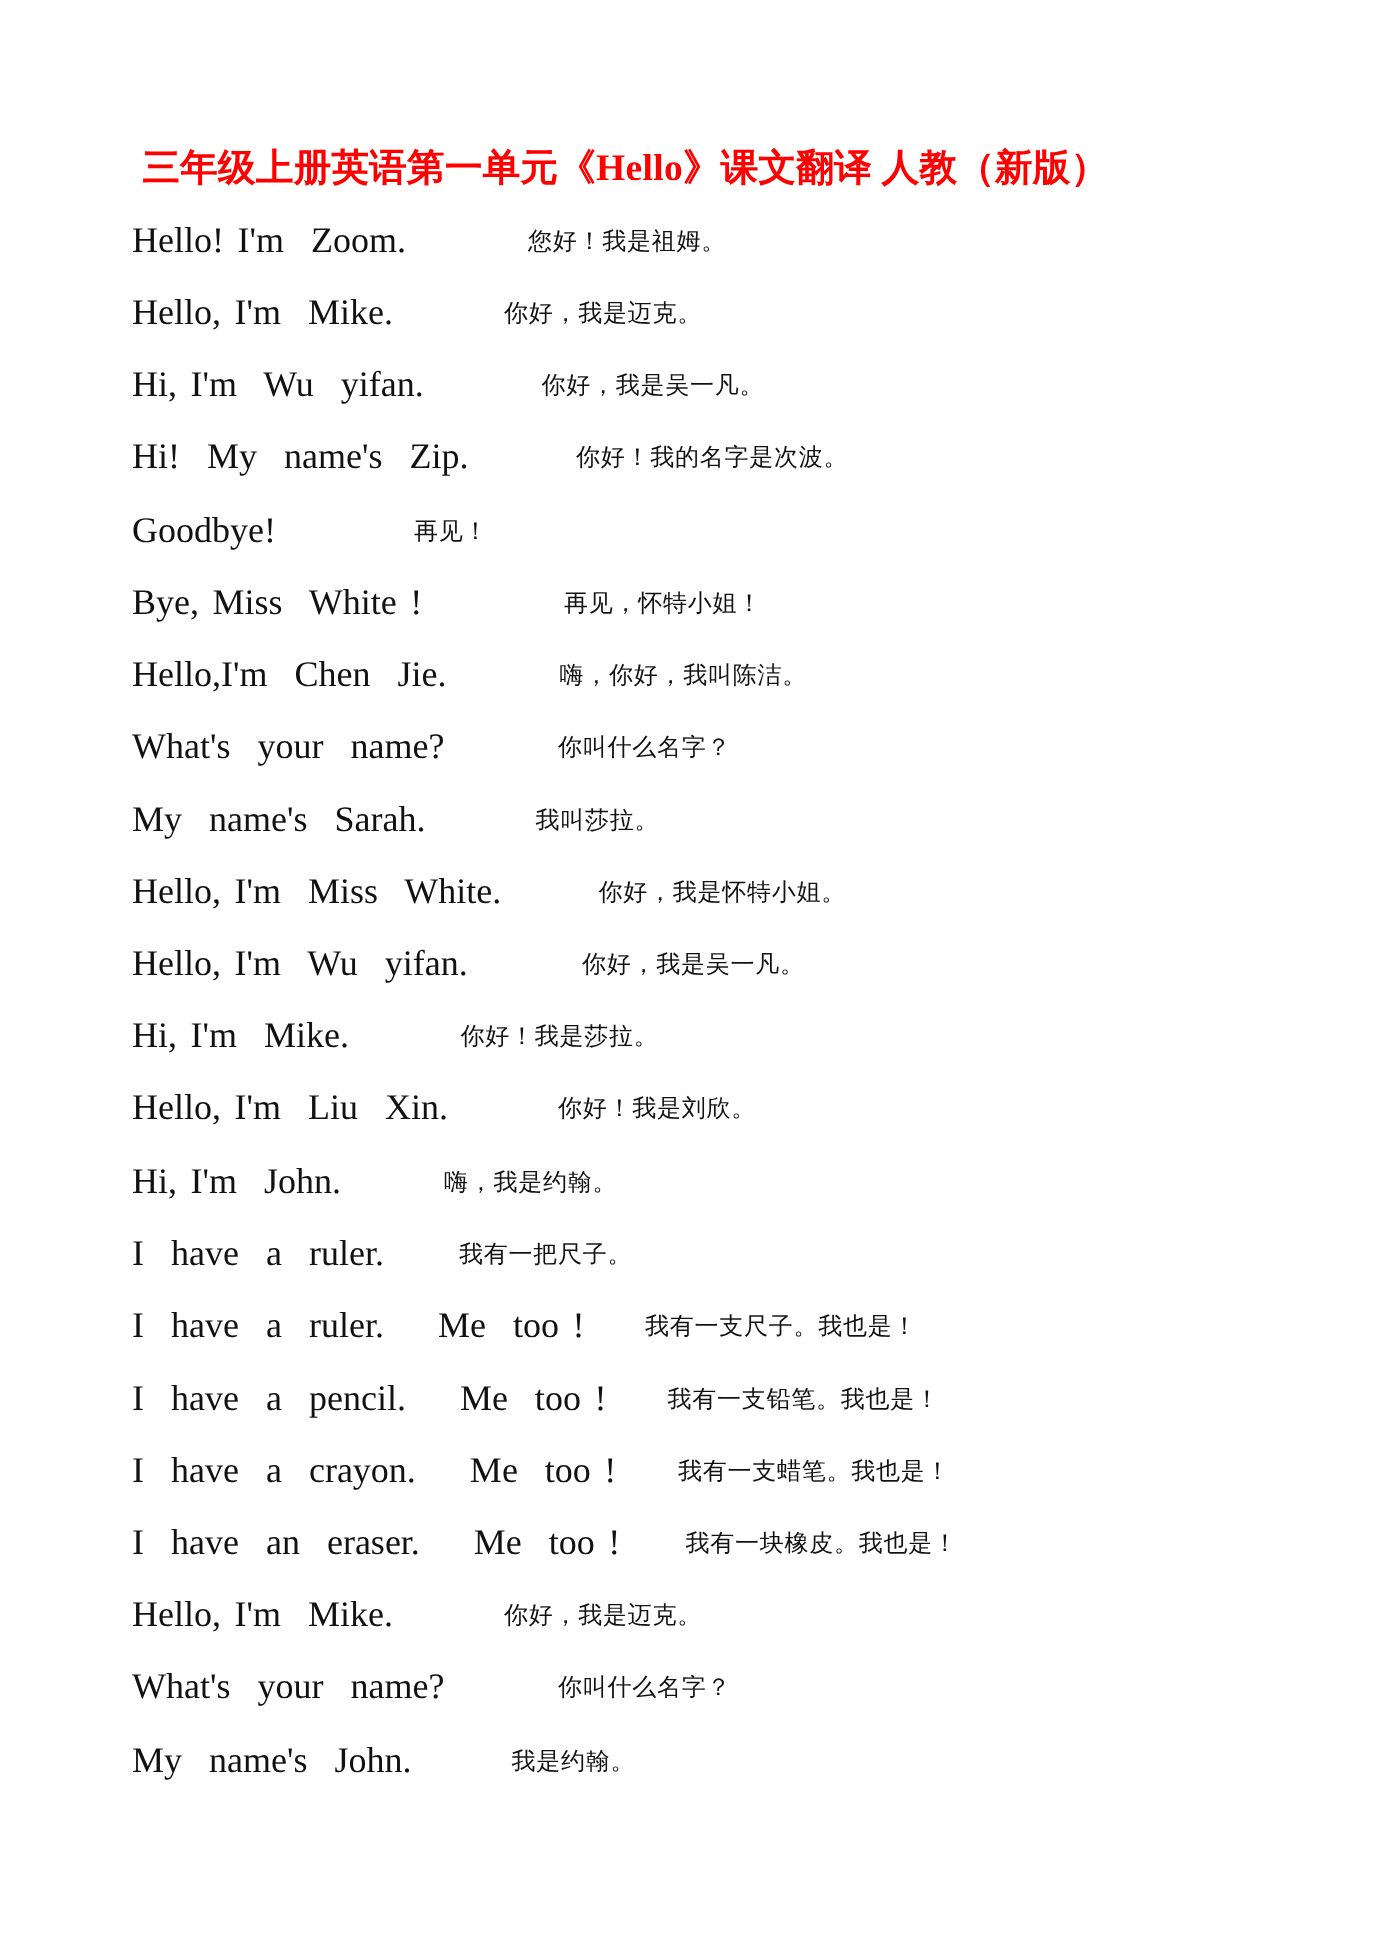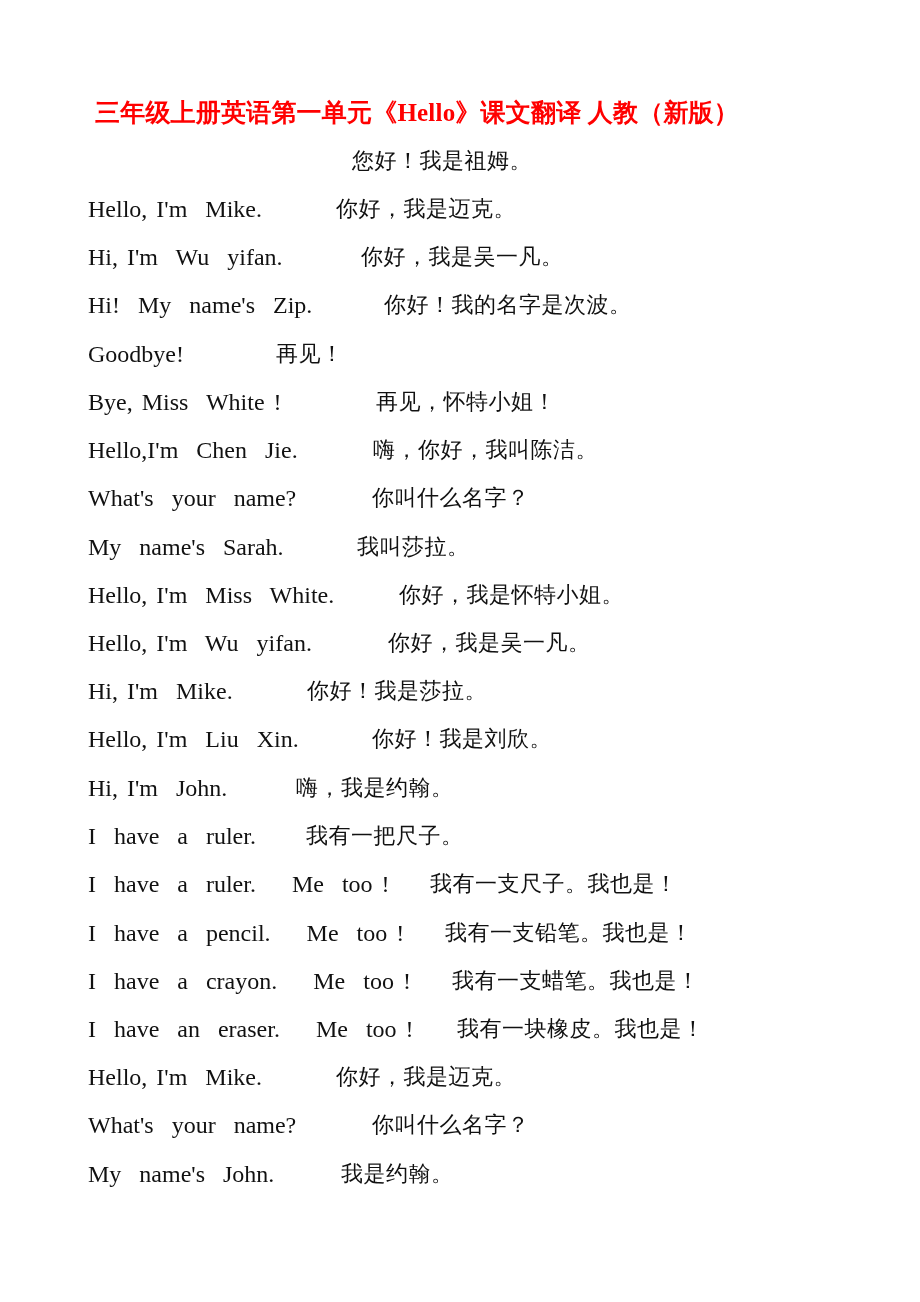--- a/index.html
+++ b/index.html
@@ -45,31 +45,32 @@
     .en {
       position: absolute;
       left: 88px;
       top: 0;
       word-spacing: 3px;
     }
     .zh {
       position: absolute;
       top: 0;
       font-family: "DejaVu Sans", "Liberation Sans", sans-serif;
-      font-size: 22px;
+      font-size: 16px;
       letter-spacing: 0.5px;
     }
   </style>
 </head>
 <body>
 
 <div class="page">
   <div class="title">三年级上册英语第一单元《Hello》课文翻译  人教（新版）</div>
 
   <div class="line" style="top:141px">
+    <span class="en">Hello! I'm  Zoom.</span>
     <span class="zh" style="left:352px">您好！我是祖姆。</span>
   </div>
   <div class="line" style="top:189px">
     <span class="en">Hello, I'm  Mike.</span>
     <span class="zh" style="left:336px">你好，我是迈克。</span>
   </div>
   <div class="line" style="top:237px">
     <span class="en">Hi, I'm  Wu  yifan.</span>
     <span class="zh" style="left:361px">你好，我是吴一凡。</span>
   </div>

